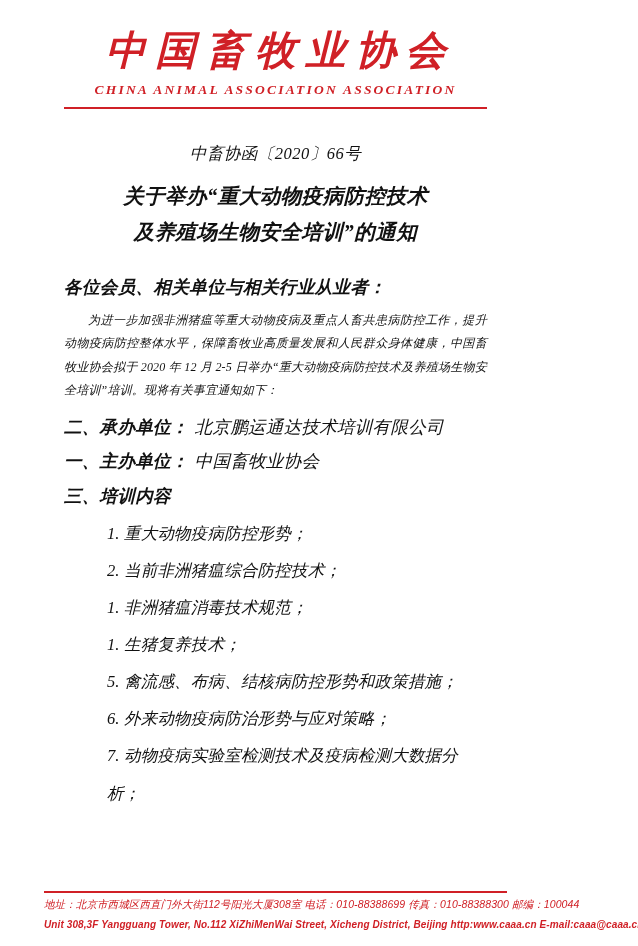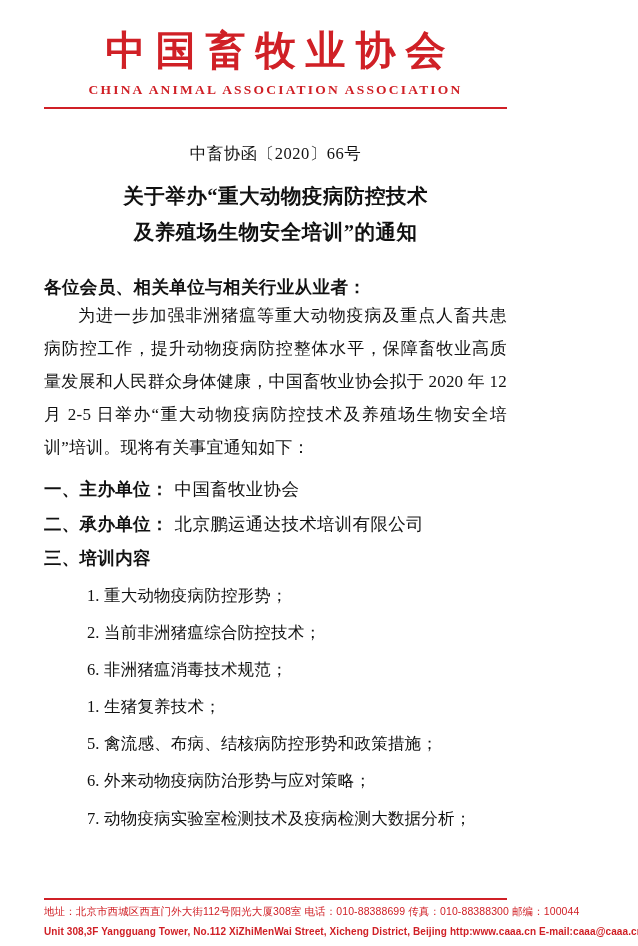--- a/index.html
+++ b/index.html
@@ -13,21 +13,22 @@
     font-family: "Liberation Serif", "DejaVu Serif", serif;
     color: #111111;
     position: relative;
     overflow: hidden;
   }
   .page {
     width: 551px;
     height: 946px;
     position: relative;
     box-sizing: border-box;
-    padding: 0 44px;
+    padding: 0 64px;
+    font-style: italic;
   }
 
   
   .letterhead {
     padding-top: 26px;
     text-align: center;
   }
   .org-cn {
     color: #d02026;
     font-size: 40px;
@@ -77,22 +78,22 @@
   }
 
   
   .salutation {
     margin-top: 24px;
     font-size: 17.5px;
     font-weight: 700;
     letter-spacing: 0.4px;
   }
   .para {
-    margin-top: 0;
-    font-size: 17px;
+    margin-top: 10px;
+    font-size: 12px;
     line-height: 1.95;
     text-align: justify;
     text-justify: inter-ideograph;
     text-indent: 2em;
     letter-spacing: 0.2px;
   }
 
   .numbered-list {
     margin: 8px 0 0 0;
     padding: 0;
@@ -121,21 +122,21 @@
     line-height: 2.25;
     letter-spacing: 0.2px;
     padding-left: 2.6em;
   }
 
   
   .footer {
     position: absolute;
     left: 44px;
     right: 44px;
-    bottom: 7px;
+    bottom: 14px;
     text-align: right;
   }
   .footer-rule {
     height: 2px;
     background: #d02026;
     width: 100%;
   }
   .footer-line {
     color: #d02026;
     font-size: 10.5px;
@@ -167,34 +168,34 @@
     <span class="line">关于举办“重大动物疫病防控技术</span>
     <span class="line">及养殖场生物安全培训”的通知</span>
   </div>
 
   <div class="salutation">各位会员、相关单位与相关行业从业者：</div>
 
   <div class="para">为进一步加强非洲猪瘟等重大动物疫病及重点人畜共患病防控工作，提升动物疫病防控整体水平，保障畜牧业高质量发展和人民群众身体健康，中国畜牧业协会拟于 2020 年 12 月 2-5 日举办“重大动物疫病防控技术及养殖场生物安全培训”培训。现将有关事宜通知如下：</div>
 
   <ul class="numbered-list">
     <li class="numbered-item">
-      <span class="lead">一、主办单位：</span><span class="value">中国畜牧业协会</span>
+      <span class="lead">二、承办单位：</span><span class="value">北京鹏运通达技术培训有限公司</span>
     </li>
     <li class="numbered-item">
-      <span class="lead">二、承办单位：</span><span class="value">北京鹏运通达技术培训有限公司</span>
+      <span class="lead">一、主办单位：</span><span class="value">中国畜牧业协会</span>
     </li>
     <li class="numbered-item">
       <span class="lead">三、培训内容</span>
     </li>
   </ul>
 
   <ul class="sub-list">
     <li class="sub-item">1. 重大动物疫病防控形势；</li>
     <li class="sub-item">2. 当前非洲猪瘟综合防控技术；</li>
-    <li class="sub-item">6. 非洲猪瘟消毒技术规范；</li>
+    <li class="sub-item">1. 非洲猪瘟消毒技术规范；</li>
     <li class="sub-item">1. 生猪复养技术；</li>
     <li class="sub-item">5. 禽流感、布病、结核病防控形势和政策措施；</li>
     <li class="sub-item">6. 外来动物疫病防治形势与应对策略；</li>
     <li class="sub-item">7. 动物疫病实验室检测技术及疫病检测大数据分析；</li>
   </ul>
 
   <div class="footer">
     <div class="footer-rule"></div>
     <div class="footer-line">地址：北京市西城区西直门外大街112号阳光大厦308室 电话：010-88388699 传真：010-88388300 邮编：100044</div>
     <div class="footer-line en">Unit 308,3F Yangguang Tower, No.112 XiZhiMenWai Street, Xicheng District, Beijing  http:www.caaa.cn E-mail:caaa@caaa.cn</div>

